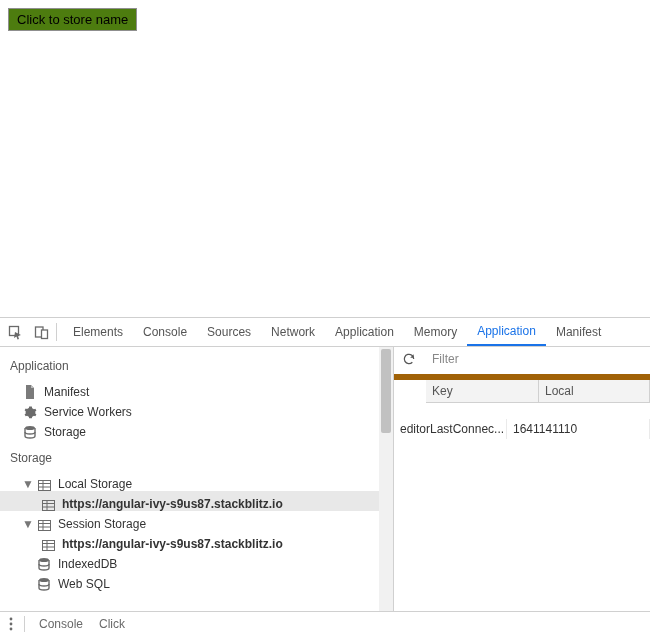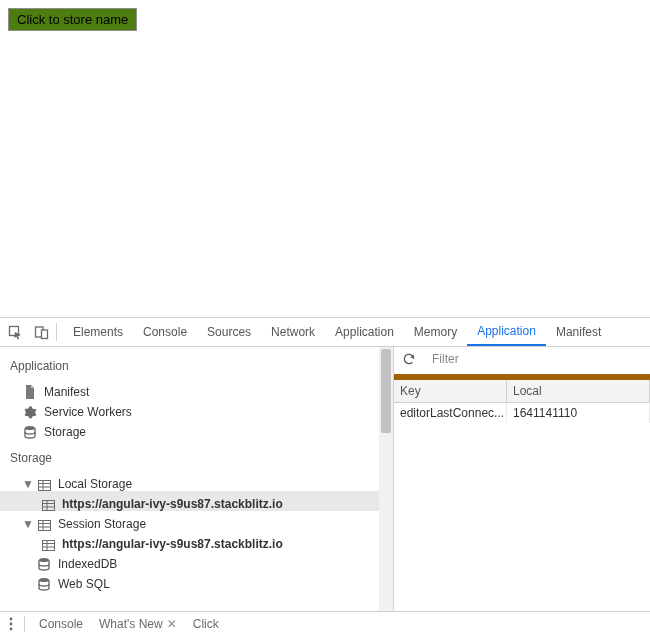--- a/index.html
+++ b/index.html
@@ -172,29 +172,30 @@
     font-size: 12px;
     height: 22px;
     color: #333;
   }
   .filter-input::placeholder { color: #888; }
   .grid-header {
     display: flex;
     height: 22px;
     background: #f3f3f3;
     border-bottom: 1px solid #d0d0d0;
+    margin-left: 32px;
   }
   .grid-header .col {
     box-sizing: border-box;
     line-height: 22px;
     padding-left: 6px;
     border-right: 1px solid #d0d0d0;
     color: #555;
   }
-  .grid-body { flex: 1; overflow: hidden; }
+  .grid-body { flex: 1; overflow: hidden; margin-top: 16px; }
   .grid-row {
     display: flex;
     height: 20px;
   }
   .grid-row .cell {
     box-sizing: border-box;
     line-height: 20px;
     padding-left: 6px;
     border-right: 1px solid #eaeaea;
     white-space: nowrap;
@@ -410,20 +411,16 @@
   <div class="drawer">
     <div class="kebab">
       <svg width="4" height="14" viewBox="0 0 4 14">
           <circle cx="2" cy="2" r="1.4" fill="#6a6a6a"></circle>
           <circle cx="2" cy="7" r="1.4" fill="#6a6a6a"></circle>
           <circle cx="2" cy="12" r="1.4" fill="#6a6a6a"></circle>
         </svg>
     </div>
     <div class="vsep2"></div>
     <div class="dtab">Console</div>
-    <div class="dtab">
-      <span>What's New</span>
-      <span style="color:#888;">✕</span>
-    </div>
     <div class="dtab">Click</div>
   </div>
 
 </div>
 
 </body></html>

